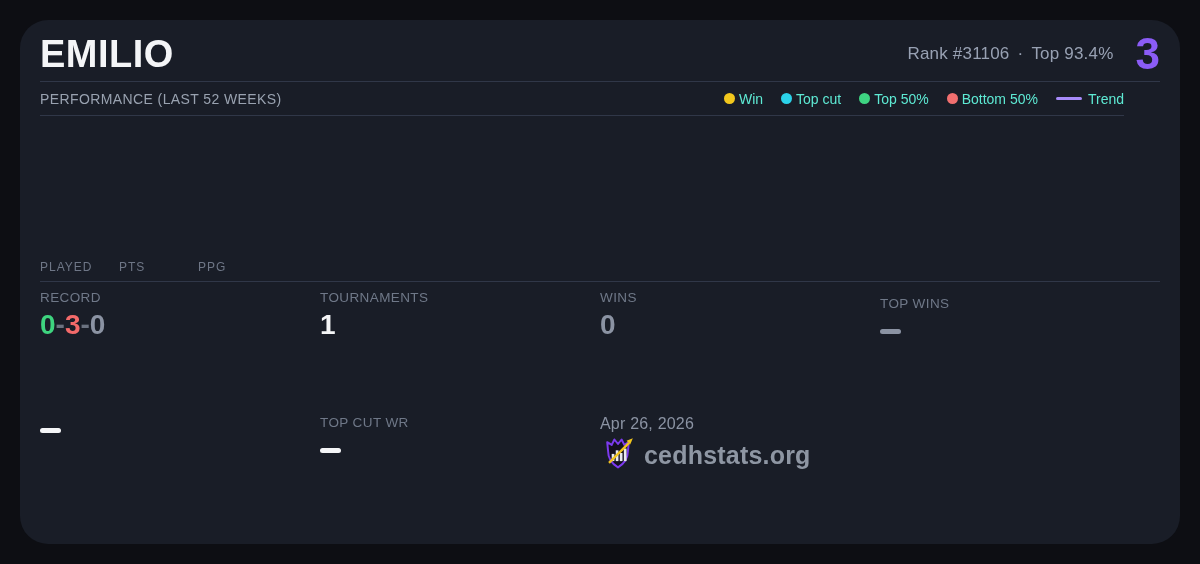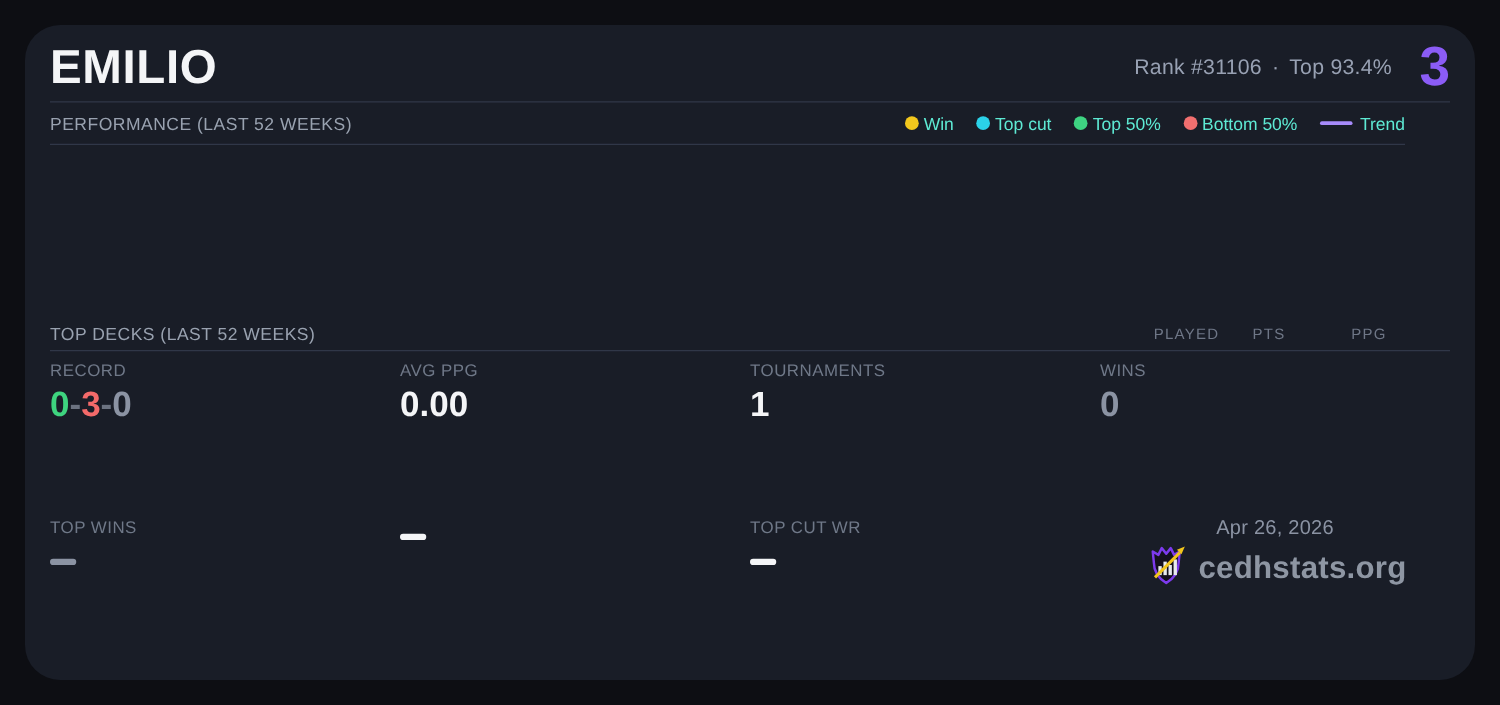--- a/index.html
+++ b/index.html
@@ -40,21 +40,21 @@
   .stat-label{font-size:13.5px;color:#6f7888;letter-spacing:.4px;margin-bottom:5px;}
   .stat-value{font-size:28px;font-weight:800;color:#f4f5f7;line-height:1.1;}
   .stat-value.muted{color:#8b93a3;}
   .row2{margin-top:6px;}
   .rec-w{color:#3ed47f;}
   .rec-l{color:#f36a6a;}
   .rec-sep{color:#6b7280;}
   .rec-d{color:#8b93a3;}
   .dash{width:21px;height:5px;border-radius:2.5px;margin-top:13px;}
   
-  .footer-cell{display:flex;flex-direction:column;align-items:center;justify-content:flex-start;}
+  .footer-cell{display:flex;flex-direction:column;align-items:flex-start;justify-content:flex-start;}
   .date-text{font-size:16px;color:#8b93a3;letter-spacing:.2px;margin-bottom:2px;}
   .brand-row{display:flex;align-items:center;gap:8px;cursor:pointer;}
   .brand-text{font-size:25px;font-weight:700;color:#8e96a3;letter-spacing:.2px;}
 </style>
 </head>
 <body>
 
 <div class="screen">
   <div class="card">
 
@@ -90,40 +90,35 @@
           <span class="trend-swatch" style="background-color: rgb(167, 139, 250);"></span>
           <span>Trend</span>
         </div>
       </div>
     </div>
     <div class="hr hr-chart"></div>
 
     <div class="chart-area"></div>
 
     <div class="topdecks-row">
-      <div class="section-title">TOP DECKS (LAST 52 WEEKS)</div>
       <div class="deck-cols">
         <span class="deck-col">PLAYED</span>
         <span class="deck-col">PTS</span>
         <span class="deck-col">PPG</span>
       </div>
     </div>
     <div class="hr"></div>
 
     <div class="stats">
 
       <div class="stat-cell">
         <div class="stat-label">RECORD</div>
         <div class="stat-value"><span class="rec-w">0</span><span class="rec-sep">-</span><span class="rec-l">3</span><span class="rec-sep">-</span><span class="rec-d">0</span></div>
       </div>
 
-      <div class="stat-cell">
-        <div class="stat-label">AVG PPG</div>
-        <div class="stat-value">0.00</div>
-      </div>
 
       <div class="stat-cell">
         <div class="stat-label">TOURNAMENTS</div>
         <div class="stat-value">1</div>
       </div>
 
       <div class="stat-cell">
         <div class="stat-label">WINS</div>
         <div class="stat-value muted">0</div>
       </div>

